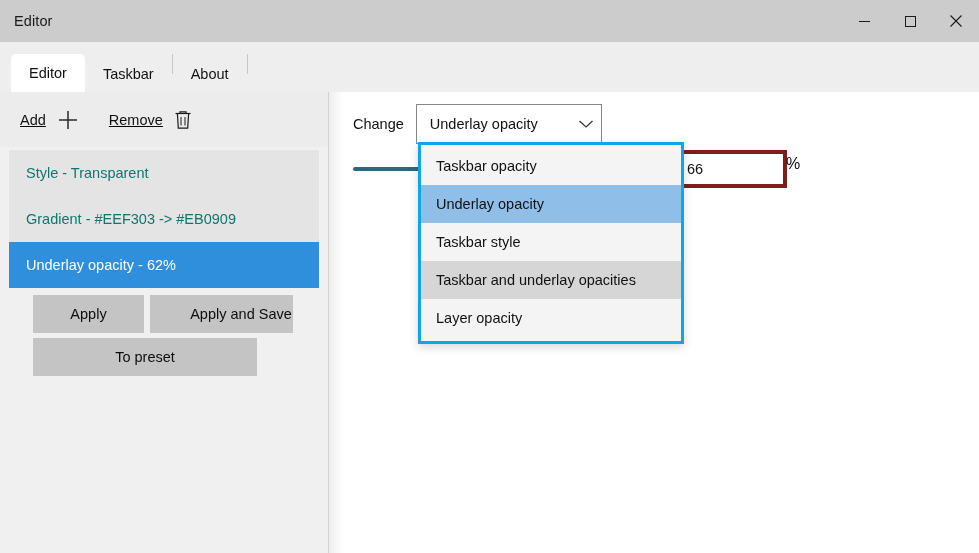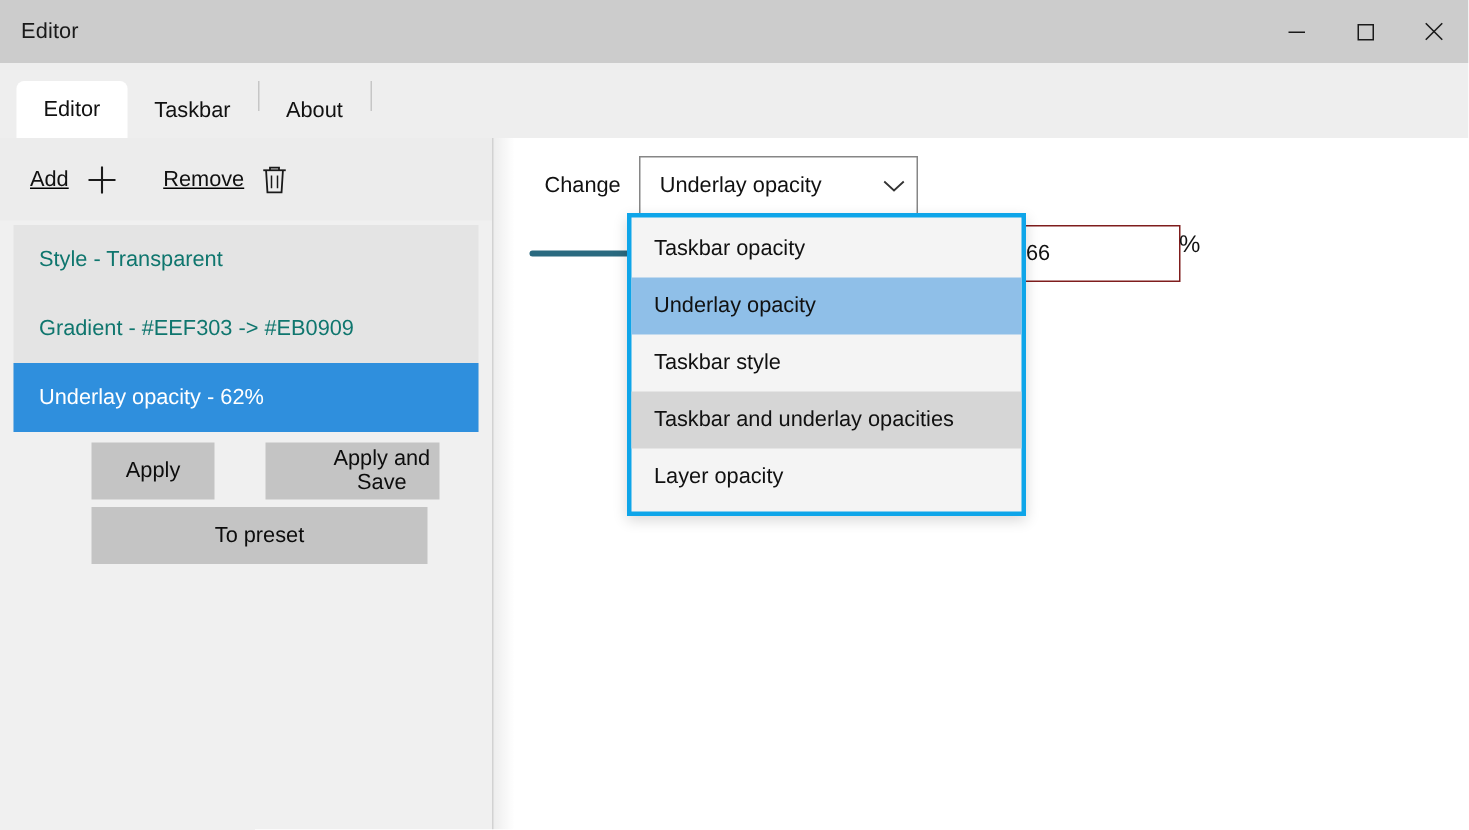--- a/index.html
+++ b/index.html
@@ -125,37 +125,37 @@
     width: 260px;
     display: flex; gap: 6px;
   }
   .btn {
     background: #c4c4c4;
     border: none;
     height: 38px;
     font-size: 14.5px;
     font-family: "Liberation Sans", sans-serif;
     color: #0d0d0d;
-    display: flex; align-items: center; justify-content: center; margin-left: 28px;
+    display: flex; align-items: center; justify-content: center;
   }
   .btn-apply { width: 111px; }
   .btn-apply-save { width: 143px; padding-left: 39px; }
   .btn-to-preset {
     position: absolute; left: 33px; top: 246px;
     width: 224px; height: 38px;
   }
 
   
   .main {
     position: absolute; left: 343px; top: 92px;
     width: 636px; height: 461px;
     background: #ffffff;
   }
   .change-row {
-    position: absolute; left: 20px; top: 12px;
+    position: absolute; left: 10px; top: 12px;
     display: flex; align-items: center;
   }
   .change-label {
     font-size: 14.5px; color: #111111;
     margin-right: 12px;
   }
   .combobox {
     position: relative;
     width: 186px; height: 40px;
     background: #ffffff;
@@ -181,21 +181,21 @@
   .slider-track {
     position: absolute; left: 0; top: 18px;
     width: 76px; height: 4px;
     background: #2a6a80;
     border-radius: 2px;
   }
   .numberbox {
     position: absolute; left: 332px; top: 58px;
     width: 112px; height: 38px;
     background: #ffffff;
-    border: 1px solid #7f1d1d;
+    border: 4px solid #7f1d1d;
     display: flex; align-items: center;
     padding-left: 8px;
     font-size: 14.5px;
     color: #111111;
   }
   .pct-label {
     position: absolute; left: 786px; top: 155px;
     font-size: 16px; color: #111111;
   }
 

